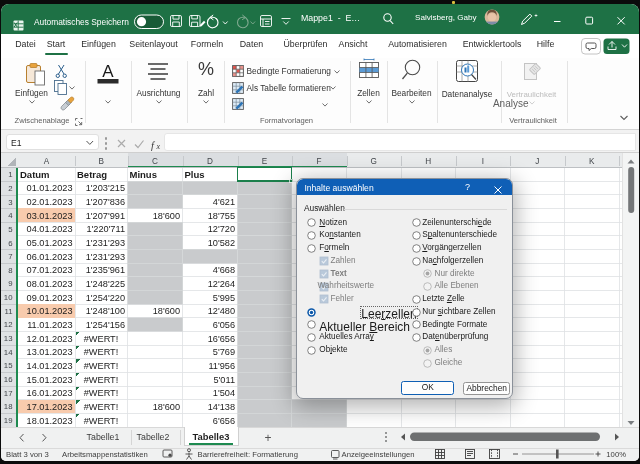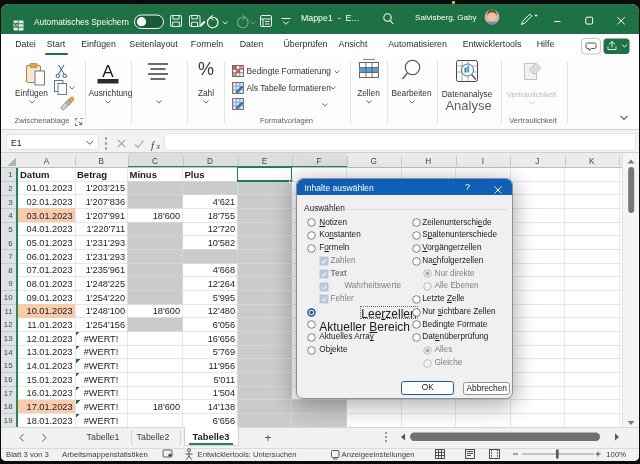--- a/index.html
+++ b/index.html
@@ -153,21 +153,21 @@
         <path d="M1.5 1.5 l2.5 2.6 2.5-2.6" stroke="#5E5E5E" fill="none" stroke-width="0.9"></path>
       </svg>
 <svg class="abs" width="26" height="22" viewBox="0 0 26 22" style="left:145px;top:61px">
 <g stroke="#3a3a3a" stroke-width="1.5">
 <line x1="3" y1="3" x2="23" y2="3"></line>
           <line x1="5.5" y1="8" x2="20.5" y2="8"></line>
           <line x1="3" y1="13" x2="23" y2="13"></line>
           <line x1="5.5" y1="18" x2="20.5" y2="18"></line>
 </g>
       </svg>
-<div class="abs" style="left:88.5px;top:87.5px;width:140px;font-size:8.3px;color:#333;font-weight:normal">Ausrichtung</div>
+<div class="abs" style="left:88.5px;top:87.5px;width:140px;text-align:center;font-size:8.3px;color:#333;font-weight:normal">Ausrichtung</div>
 <svg class="abs" width="8" height="6" viewBox="0 0 8 6" style="left:154.5px;top:99.0px">
         <path d="M1.5 1.5 l2.5 2.6 2.5-2.6" stroke="#5E5E5E" fill="none" stroke-width="0.9"></path>
       </svg>
 <div class="abs" style="left:191px;top:59px;width:30px;height:24px;font-size:18px;color:#3a3a3a;text-align:center;font-weight:400">%</div>
 <div class="abs" style="left:136.0px;top:87.5px;width:140px;text-align:center;font-size:8.3px;color:#333;font-weight:normal">Zahl</div>
 <svg class="abs" width="8" height="6" viewBox="0 0 8 6" style="left:202.0px;top:99.0px">
         <path d="M1.5 1.5 l2.5 2.6 2.5-2.6" stroke="#5E5E5E" fill="none" stroke-width="0.9"></path>
       </svg>
 <svg class="abs" width="12" height="12" viewBox="0 0 12 12" style="left:232px;top:65px">
 <rect x="0.6" y="0.6" width="10.8" height="10.8" fill="#fff" stroke="#5a5a5a" stroke-width="1"></rect>
@@ -222,21 +222,21 @@
         <path d="M1.5 1.5 l2.5 2.6 2.5-2.6" stroke="#5E5E5E" fill="none" stroke-width="0.9"></path>
       </svg>
 <svg class="abs" width="28" height="26" viewBox="0 0 28 26" style="left:398px;top:57px">
 <circle cx="14.5" cy="10.5" r="7.2" fill="none" stroke="#4a4a4a" stroke-width="1.1"></circle>
 <line x1="9.3" y1="16.2" x2="4.5" y2="22" stroke="#4a4a4a" stroke-width="1.3"></line>
 </svg>
 <div class="abs" style="left:341.5px;top:87.5px;width:140px;text-align:center;font-size:8.3px;color:#333;font-weight:normal">Bearbeiten</div>
 <svg class="abs" width="8" height="6" viewBox="0 0 8 6" style="left:407.5px;top:99.0px">
         <path d="M1.5 1.5 l2.5 2.6 2.5-2.6" stroke="#5E5E5E" fill="none" stroke-width="0.9"></path>
       </svg>
-<div class="abs" style="left:408.5px;top:98px;width:120px;text-align:center;font-size:13px;color:#5E5E5E">Analyse</div>
+<div class="abs" style="left:408.5px;top:98px;width:120px;text-align:right;font-size:10px;color:#5E5E5E">Analyse</div>
 <svg class="abs" width="26" height="26" viewBox="0 0 26 26" style="left:454px;top:58px">
 <rect x="2.5" y="2.5" width="21" height="21" rx="2" fill="#fff" stroke="#444" stroke-width="1"></rect>
 <line x1="2.5" y1="8" x2="23.5" y2="8" stroke="#888" stroke-width="0.7"></line>
 <line x1="8" y1="2.5" x2="8" y2="23.5" stroke="#888" stroke-width="0.7"></line>
 <line x1="14" y1="2.5" x2="14" y2="23.5" stroke="#888" stroke-width="0.7"></line>
 <line x1="2.5" y1="14" x2="23.5" y2="14" stroke="#888" stroke-width="0.7"></line>
 <circle cx="13.5" cy="12" r="6" fill="#fff" stroke="#2E75B6" stroke-width="1"></circle>
 <rect x="10.5" y="9.5" width="2" height="5" fill="#2E75B6"></rect>
         <rect x="13.2" y="7.5" width="2" height="7" fill="#5B9BD5"></rect>
 <line x1="17.5" y1="16.5" x2="22" y2="21.5" stroke="#444" stroke-width="1.2"></line>
@@ -503,21 +503,21 @@
 <circle cx="6" cy="6" r="1" fill="#777"></circle>
         <circle cx="6" cy="10" r="1" fill="#777"></circle>
         <circle cx="6" cy="14" r="1" fill="#777"></circle>
 <path d="M25 6.5 l-4 3.5 4 3.5 z" fill="#555"></path>
 <rect x="30" y="5.5" width="190" height="8.5" rx="4.2" fill="#6E7071"></rect>
 <path d="M235 6.5 l4 3.5 -4 3.5 z" fill="#555"></path>
 </svg>
 <div class="abs" style="left:0;top:448px;width:640px;height:12.5px;background:#F0F1F1;border-top:1px solid #DADADA"></div>
 <div class="abs" style="left:6px;top:449.8px;height:11px;font-size:7.7px;color:#3d3d3d">Blatt 3 von 3</div>
 <div class="abs" style="left:62px;top:449.8px;height:11px;font-size:7.7px;color:#3d3d3d">Arbeitsmappenstatistiken</div>
-<div class="abs" style="left:197.5px;top:449.8px;height:11px;font-size:7.7px;color:#3d3d3d">Entwicklertools: Untersuchen</div>
+<div class="abs" style="left:197.5px;top:449.8px;height:11px;font-size:7.7px;color:#3d3d3d">Barrierefreiheit: Formatierung</div>
 <div class="abs" style="left:341.5px;top:449.8px;height:11px;font-size:7.7px;color:#3d3d3d">Anzeigeeinstellungen</div>
 <svg class="abs" width="640" height="16" viewBox="0 0 640 16" style="left:0;top:446.3px">
 <g stroke="#4a4a4a" fill="none" stroke-width="0.9">
 <rect x="163" y="4" width="9" height="7" rx="1"></rect>
           <circle cx="170" cy="9.2" r="1.6" fill="#4a4a4a" stroke="none"></circle>
 <circle cx="189" cy="4.2" r="1.5"></circle>
 <path d="M185.5 8 h7 M189 6.5 v4 M186.5 13.5 l2.5-3.5 2.5 3.5"></path>
 <rect x="331.5" y="4.5" width="7.5" height="7" rx="1"></rect>
           <path d="M333 13 h4.5"></path>
 </g>
@@ -563,21 +563,21 @@
 <div class="abs" style="left:33.1px;top:77.1px;height:11px;font-size:8.2px;color:#7E7E7E;white-space:nowrap;">Zahlen</div>
 <svg class="abs" width="10" height="10" viewBox="0 0 10 10" style="left:21.6px;top:90.1px">
           <rect x="1" y="1" width="8" height="8" fill="#B9C9DA" stroke="#AFBFCF" stroke-width="0.8"></rect>
           <path d="M2.8 5.2 l1.7 1.8 3-3.7" stroke="#E9EEF4" stroke-width="1.1" fill="none"></path>
         </svg>
 <div class="abs" style="left:33.1px;top:89.9px;height:11px;font-size:8.2px;color:#7E7E7E;white-space:nowrap;font-weight:bold;">Text</div>
 <svg class="abs" width="10" height="10" viewBox="0 0 10 10" style="left:21.6px;top:102.8px">
           <rect x="1" y="1" width="8" height="8" fill="#B9C9DA" stroke="#AFBFCF" stroke-width="0.8"></rect>
           <path d="M2.8 5.2 l1.7 1.8 3-3.7" stroke="#E9EEF4" stroke-width="1.1" fill="none"></path>
         </svg>
-<div class="abs" style="left:47px;top:102.6px;height:11px;font-size:8.2px;color:#7E7E7E;white-space:nowrap;">Wahrheitswerte</div>
+<div class="abs" style="left:20px;top:102.6px;height:11px;font-size:8.2px;color:#7E7E7E;white-space:nowrap;">Wahrheitswerte</div>
 <svg class="abs" width="10" height="10" viewBox="0 0 10 10" style="left:21.6px;top:115.6px">
           <rect x="1" y="1" width="8" height="8" fill="#B9C9DA" stroke="#AFBFCF" stroke-width="0.8"></rect>
           <path d="M2.8 5.2 l1.7 1.8 3-3.7" stroke="#E9EEF4" stroke-width="1.1" fill="none"></path>
         </svg>
 <div class="abs" style="left:33.1px;top:115.4px;height:11px;font-size:8.2px;color:#7E7E7E;white-space:nowrap;text-align:center;">Fehler</div>
 <svg class="abs" width="11" height="11" viewBox="0 0 11 11" style="left:8.7px;top:127.9px">
           <circle cx="5.5" cy="5.5" r="4.2" fill="#0A57A9"></circle>
           <circle cx="5.5" cy="5.5" r="2.7" fill="#fff"></circle>
           <circle cx="5.5" cy="5.5" r="1.7" fill="#0A57A9"></circle>
         </svg>

